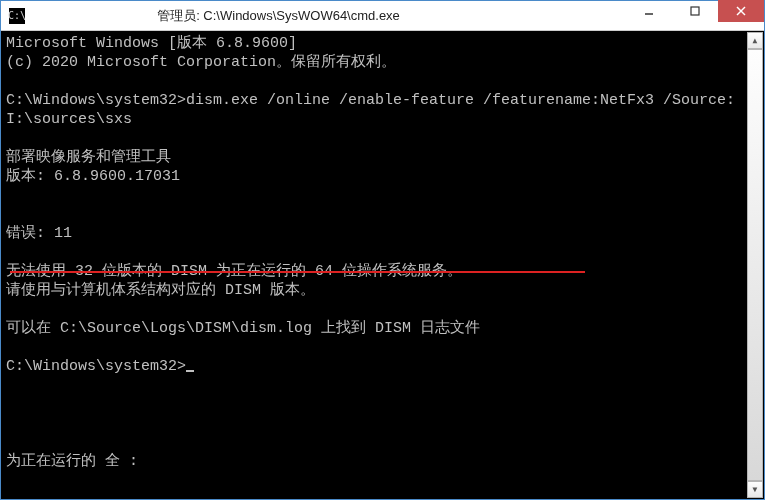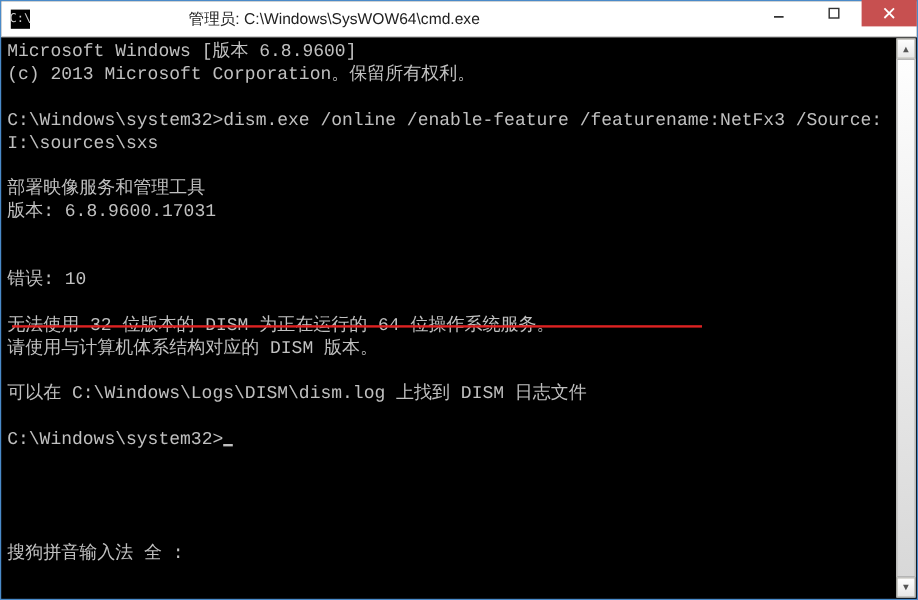--- a/index.html
+++ b/index.html
@@ -152,41 +152,41 @@
       <div class="winbtn close">
         <svg width="10" height="10">
             <line x1="1" y1="1" x2="9" y2="9" stroke="#fff" stroke-width="1.5"></line>
             <line x1="9" y1="1" x2="1" y2="9" stroke="#fff" stroke-width="1.5"></line>
           </svg>
       </div>
     </div>
   </div>
 
   <div class="terminal"><span>Microsoft Windows [版本 6.8.9600]</span>
-<span>(c) 2013 Microsoft Corporation。保留所有权利。</span>
+<span>(c) 2020 Microsoft Corporation。保留所有权利。</span>
 
 <span>C:\Windows\system32&gt;</span><span>dism.exe /online /enable-feature /featurename:NetFx3 /Source:I:\sources\sxs</span>
 
 <span>部署映像服务和管理工具</span>
 <span>版本: 6.8.9600.17031</span>
 
 
-<span>错误: 10</span>
+<span>错误: 11</span>
 
 <span>无法使用 32 位版本的 DISM 为正在运行的 64 位操作系统服务。</span>
 <span>请使用与计算机体系结构对应的 DISM 版本。</span>
 
-<span>可以在 C:\Windows\Logs\DISM\dism.log 上找到 DISM 日志文件</span>
+<span>可以在 C:\Source\Logs\DISM\dism.log 上找到 DISM 日志文件</span>
 
 <span>C:\Windows\system32&gt;</span><span class="cursor"></span>
 
 
 
 
-<span>搜狗拼音输入法 全 :</span></div>
+<span>为正在运行的 全 :</span></div>
 
   <div class="underline" style="left:9px; top:270px; width:575px;"></div>
 
   <div class="scrollbar">
     <div class="sbbtn">▲</div>
     <div class="sbtrack">
       <div class="sbthumb"></div>
     </div>
     <div class="sbbtn">▼</div>
   </div>

